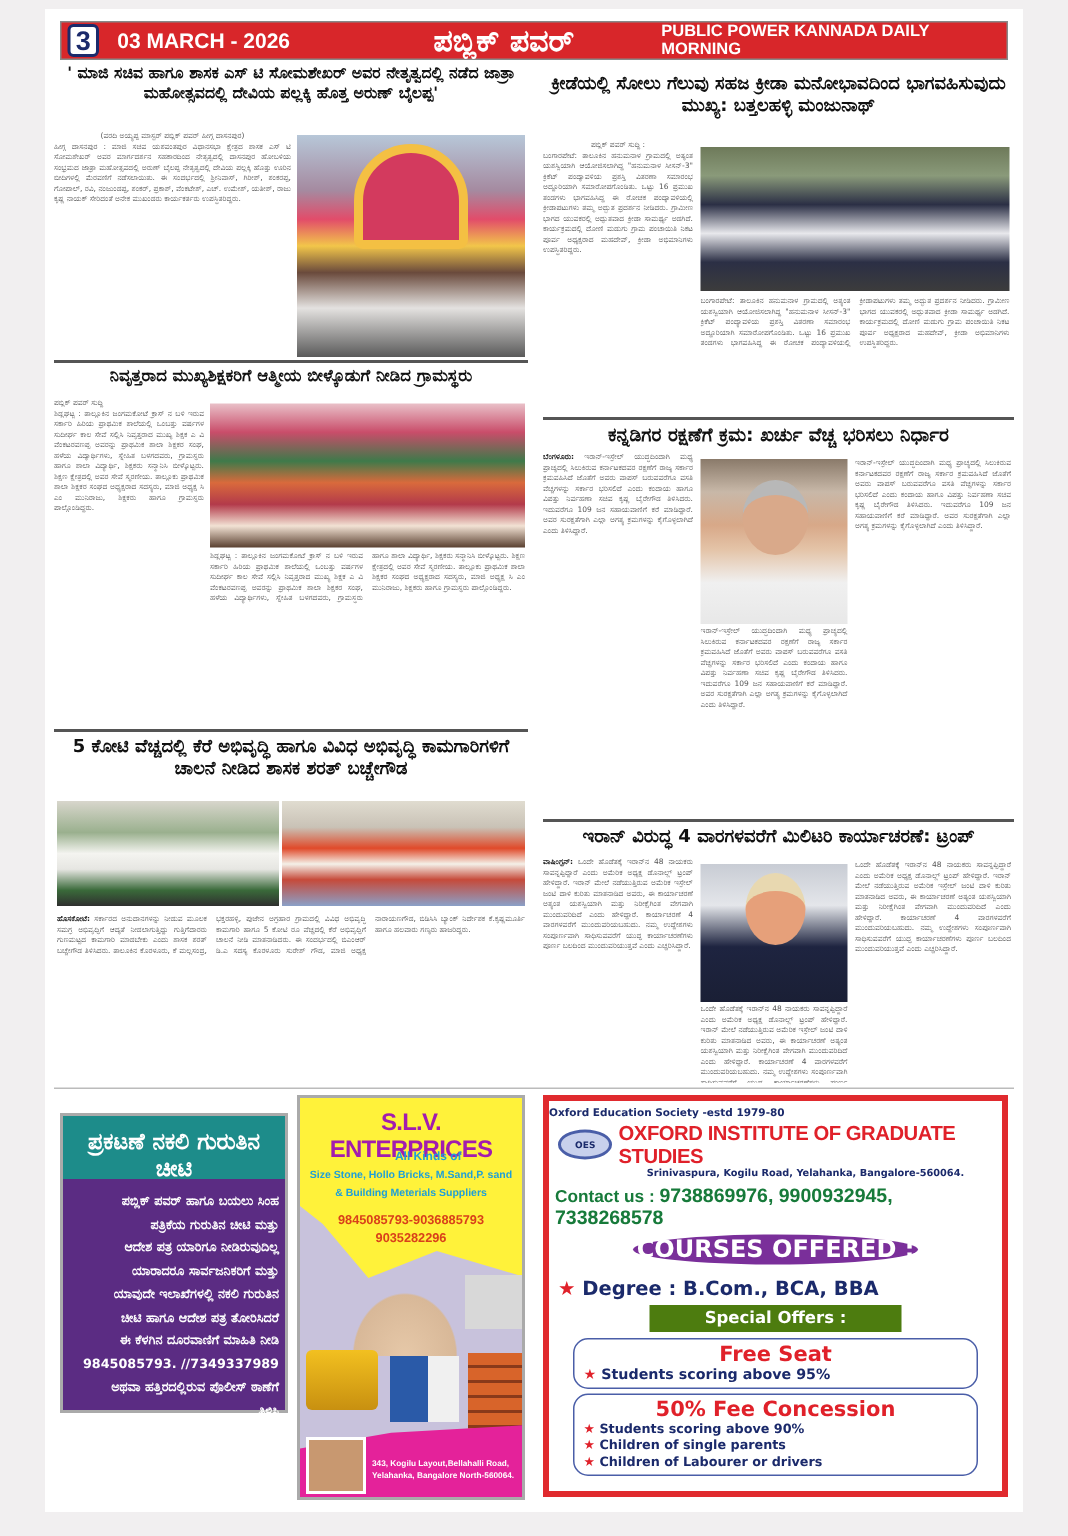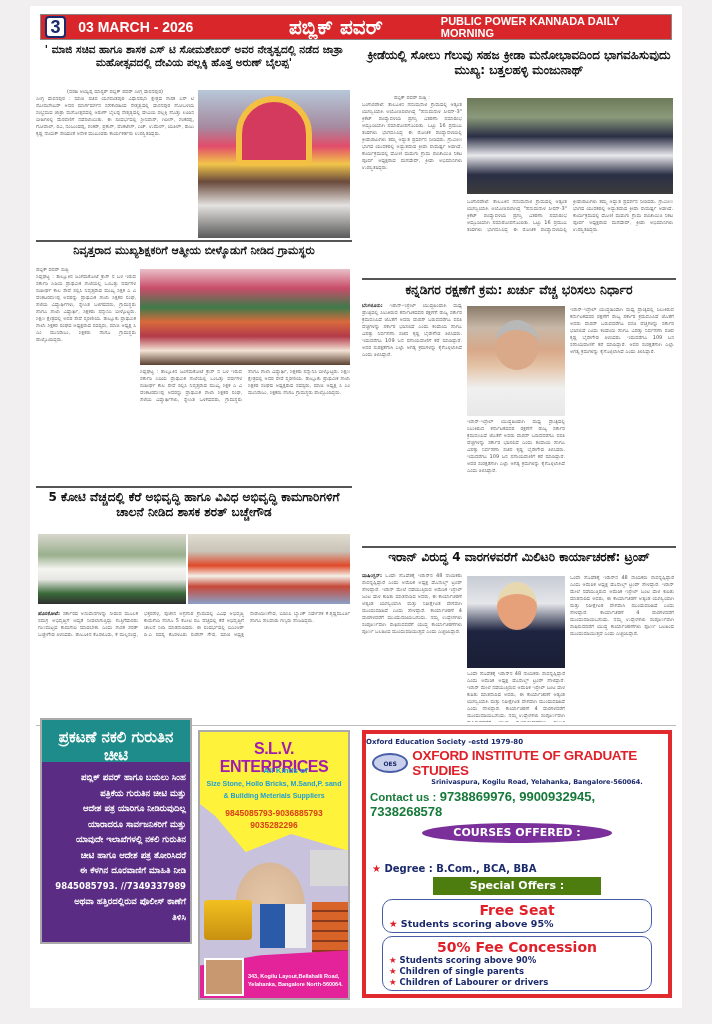--- a/index.html
+++ b/index.html
@@ -12,21 +12,21 @@
   .mast-title { color: #fff; font-weight: bold; font-size: 20px; width: 220px; text-align: center; }
   .mast-sub { color: #fff; font-weight: bold; font-size: 11px; margin-left: auto; margin-right: 6px; font-family: "Liberation Sans", sans-serif; }
 
   .col { position: absolute; }
   .head { font-weight: bold; text-align: center; color: #111; line-height: 1.25; }
   .rule { position: absolute; height: 2px; background: #555; }
   .body-text { font-size: 5px; line-height: 7px; color: #555; text-align: justify; overflow: hidden; }
   .photo { position: absolute; overflow: hidden; }
 
   
-  .ad1 { position: absolute; left: 10px; top: 712px; width: 152px; height: 226px; border: 2px solid #aaa; background: #5b2c83; }
+  .ad1 { position: absolute; left: 10px; top: 736px; width: 152px; height: 200px; border: 2px solid #aaa; background: #5b2c83; }
   .ad1-head { background: #1d8c8a; color: #fff; font-weight: bold; font-size: 15px; text-align: center; padding: 8px 2px; height: 42px; }
   .ad1-body { color: #fff; font-size: 8.5px; text-align: right; line-height: 15.5px; padding: 8px 4px; font-weight: bold; }
   .ad2 { position: absolute; left: 168px; top: 724px; width: 152px; height: 270px; border: 2px solid #aaa; background: #c8c2dc; overflow: hidden; }
   .ad3 { position: absolute; left: 332px; top: 724px; width: 310px; height: 268px; border: 4px solid #e02a2e; background: #fff; }
 </style>
 </head>
 <body>
 
 <div class="page">
 
@@ -162,22 +162,22 @@
     <div style="text-align:left;color:#1b2a6b;font-weight:bold;font-size:7px;margin-top:4px;font-family:'DejaVu Sans',sans-serif;">Oxford Education Society -estd 1979-80</div>
     <div style="display:flex;align-items:center;margin-top:2px;padding-left:6px;">
       <div style="width:40px;height:20px;border-radius:50%;border:2px solid #4a5ea8;background:#c8d0ec;color:#1b2a6b;font-size:6px;font-weight:bold;display:flex;align-items:center;justify-content:center;">OES</div>
       <div style="color:#e0212a;font-weight:bold;font-size:13.5px;margin-left:4px;font-family:'Liberation Sans',sans-serif;letter-spacing:-0.3px;">OXFORD INSTITUTE OF GRADUATE STUDIES</div>
     </div>
     <div style="text-align:center;color:#1b2a6b;font-weight:bold;font-size:6.5px;margin-left:40px;font-family:'DejaVu Sans',sans-serif;">Srinivaspura, Kogilu Road, Yelahanka, Bangalore-560064.</div>
     <div style="color:#177a3a;font-weight:bold;font-size:11.5px;margin-top:3px;padding-left:4px;font-family:'Liberation Sans',sans-serif;">
       <span>Contact us :</span>
       <span style="font-size:13px;">9738869976, 9900932945, 7338268578</span>
     </div>
-    <div style="margin:4px auto 0;width:190px;height:20px;border-radius:50%;background:#7a2f9a;color:#fff;font-weight:bold;font-size:11px;text-align:center;line-height:20px;">COURSES OFFERED :</div>
-    <div style="color:#1b2a6b;font-weight:bold;font-size:10px;margin-top:20px;padding-left:6px;font-family:'DejaVu Sans',sans-serif;">
+    <div style="margin:4px auto 0;width:190px;height:20px;border-radius:50%;background:#7a2f9a;color:#fff;font-weight:bold;font-size:16px;text-align:center;line-height:20px;">COURSES OFFERED :</div>
+    <div style="color:#1b2a6b;font-weight:bold;font-size:13px;margin-top:9px;padding-left:6px;font-family:'DejaVu Sans',sans-serif;">
       <span style="color:#e0212a;">★</span>
       <span>Degree : B.Com., BCA, BBA</span>
     </div>
     <div style="margin:3px auto 0;width:168px;height:18px;background:#4d7c0f;color:#fff;font-weight:bold;font-size:11px;text-align:center;line-height:18px;">Special Offers :</div>
     <div style="margin:4px 16px 0;border:1.5px solid #4a5ea8;border-radius:10px;padding:2px 6px;">
       <div style="color:#e0212a;font-weight:bold;font-size:14px;text-align:center;">Free Seat</div>
       <div style="color:#1b2a6b;font-weight:bold;font-size:9.5px;line-height:12px;"><span style="color:#e0212a;">★</span> <span>Students scoring above 95%</span></div>
     </div>
     <div style="margin:3px 16px 0;border:1.5px solid #4a5ea8;border-radius:10px;padding:2px 6px;">
       <div style="color:#e0212a;font-weight:bold;font-size:14px;text-align:center;">50% Fee Concession</div>

